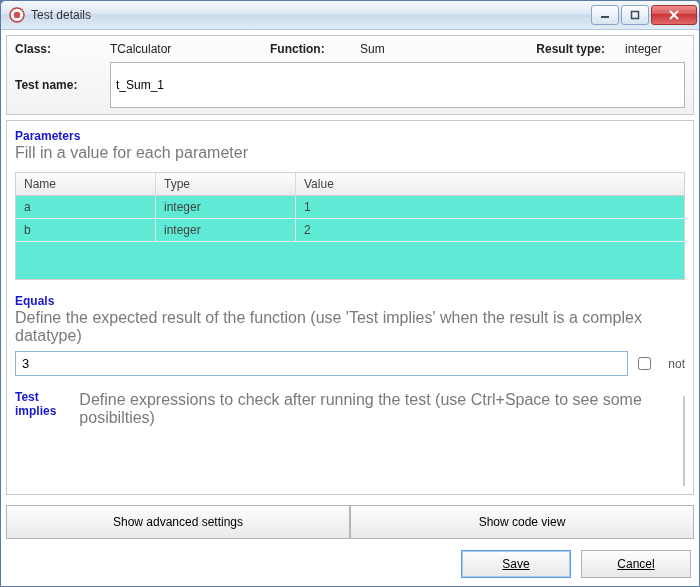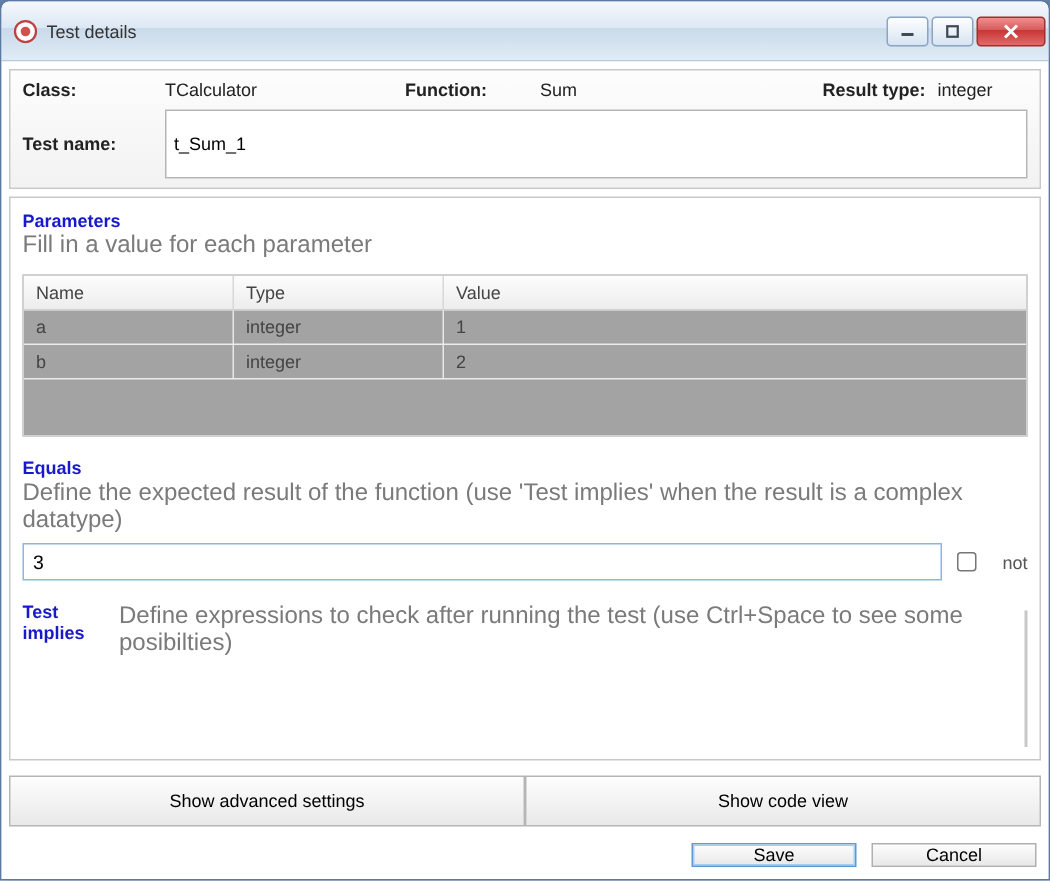--- a/index.html
+++ b/index.html
@@ -98,21 +98,21 @@
     flex-direction: column;
   }
   .section-title { color: #1818cc; font-weight: bold; font-size: 12px; }
   .section-sub { color: #7a7a7a; font-size: 16px; margin-top: 1px; }
 
   .param-table {
     border: 1px solid #d0d0d0;
     margin-top: 10px;
     height: 108px;
     overflow: hidden;
-    background: #a3a3a3;
+    background: #5eead4;
   }
   .pt-head {
     display: grid;
     grid-template-columns: 140px 140px 1fr;
     background: linear-gradient(to bottom, #fdfdfd, #ececec);
   }
   .pt-head > div {
     border-right: 1px solid #d8d8d8;
     border-bottom: 1px solid #d0d0d0;
     padding: 4px 8px;
@@ -180,25 +180,26 @@
     cursor: default;
   }
 
   .footer {
     display: flex;
     justify-content: flex-end;
     gap: 10px;
     padding: 6px 8px 8px 8px;
   }
   .stdbtn {
-    width: 110px; height: 16px;
+    width: 110px; height: 28px;
     border: 1px solid #b0b0b0;
     background: linear-gradient(to bottom, #fdfdfd, #e8e8e8);
     display: flex; align-items: center; justify-content: center;
     cursor: default;
+    text-decoration: underline;
   }
   .stdbtn.default { border-color: #5a9ad6; box-shadow: 0 0 0 1px #a8cdef inset; }
 </style>
 </head>
 <body>
 
 <div class="window">
 
   <div class="titlebar">
     <span class="icon">
@@ -230,21 +231,21 @@
   </div>
 
   <div class="content">
 
     <div class="header">
       <div class="hdr-grid">
         <span class="lbl bold">Class:</span>
         <span class="lbl">TCalculator</span>
         <span class="lbl bold">Function:</span>
         <span class="lbl">Sum</span>
-        <span class="lbl bold" style="text-align:right;padding-right:8px">Result type:</span>
+        <span class="lbl bold" style="text-align:right;padding-right:20px">Result type:</span>
         <span class="lbl">integer</span>
       </div>
       <div class="hdr-row2">
         <span class="lbl bold">Test name:</span>
         <input class="textinput" type="text" value="t_Sum_1" style="">
       </div>
     </div>
 
     <div class="panel">
 

